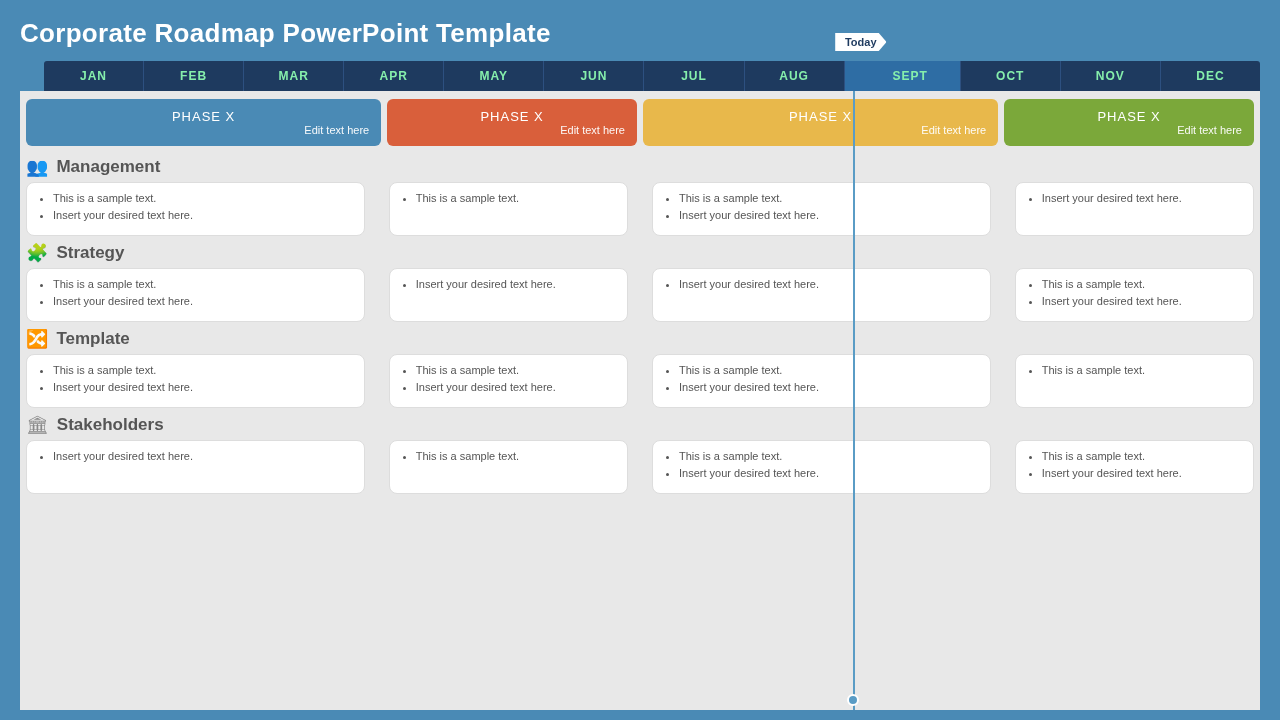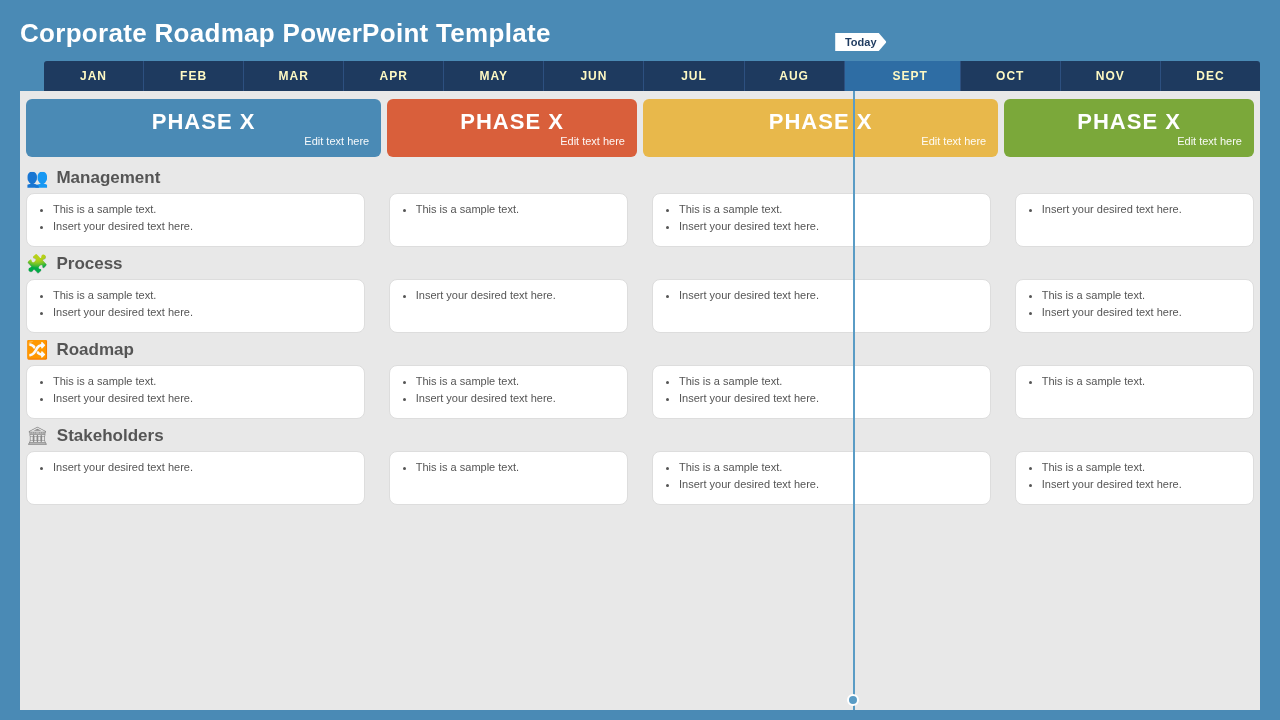--- a/index.html
+++ b/index.html
@@ -33,21 +33,21 @@
       display: flex;
       background: #1e3a5f;
       border-radius: 3px 3px 0 0;
       overflow: hidden;
       position: relative;
     }
 
     .month-cell {
       flex: 1;
       text-align: center;
-      color: #fef9c3;
+      color: #86efac;
       font-size: 12px;
       font-weight: 700;
       padding: 8px 0;
       letter-spacing: 1px;
       border-right: 1px solid #2d5080;
     }
 
     .month-cell:last-child { border-right: none; }
     .month-cell.highlighted { background: #2e6da4; padding-left: 16px; }
 
@@ -106,22 +106,22 @@
       text-align: center;
       color: #ffffff;
     }
 
     .phase-block.blue { background: #4a8ab5; flex: 2.2; }
     .phase-block.orange { background: #d95f3b; flex: 1.5; }
     .phase-block.yellow { background: #e8b84b; flex: 2.2; }
     .phase-block.green { background: #7ba83a; flex: 1.5; }
 
     .phase-title {
-      font-size: 22px;
-      font-weight: 700;
+      font-size: 13px;
+      font-weight: 400;
       letter-spacing: 1px;
     }
 
     .phase-subtitle {
       font-size: 11px;
       opacity: 0.95;
       text-align: right;
     }
 
     
@@ -264,21 +264,21 @@
             <div class="card" style="flex: 1.5 1 0%;">
               <ul>
                 <li>Insert your desired text here.</li>
               </ul>
             </div>
           </div>
         </div>
         <div class="section-row">
           <div class="section-header">
             <span class="section-icon">🧩</span>
-    <span class="section-title">Process</span>
+    <span class="section-title">Strategy</span>
           </div>
           <div class="section-cards">
             <div class="card" style="flex: 2.2 1 0%;">
               <ul>
                 <li>This is a sample text.</li>
                 <li>Insert your desired text here.</li>
               </ul>
             </div>
             <div class="card" style="flex: 1.5 1 0%;">
               <ul>
@@ -294,21 +294,21 @@
               <ul>
                 <li>This is a sample text.</li>
                 <li>Insert your desired text here.</li>
               </ul>
             </div>
           </div>
         </div>
         <div class="section-row">
           <div class="section-header">
             <span class="section-icon">🔀</span>
-    <span class="section-title">Roadmap</span>
+    <span class="section-title">Template</span>
           </div>
           <div class="section-cards">
             <div class="card" style="flex: 2.2 1 0%;">
               <ul>
                 <li>This is a sample text.</li>
                 <li>Insert your desired text here.</li>
               </ul>
             </div>
             <div class="card" style="flex: 1.5 1 0%;">
               <ul>

